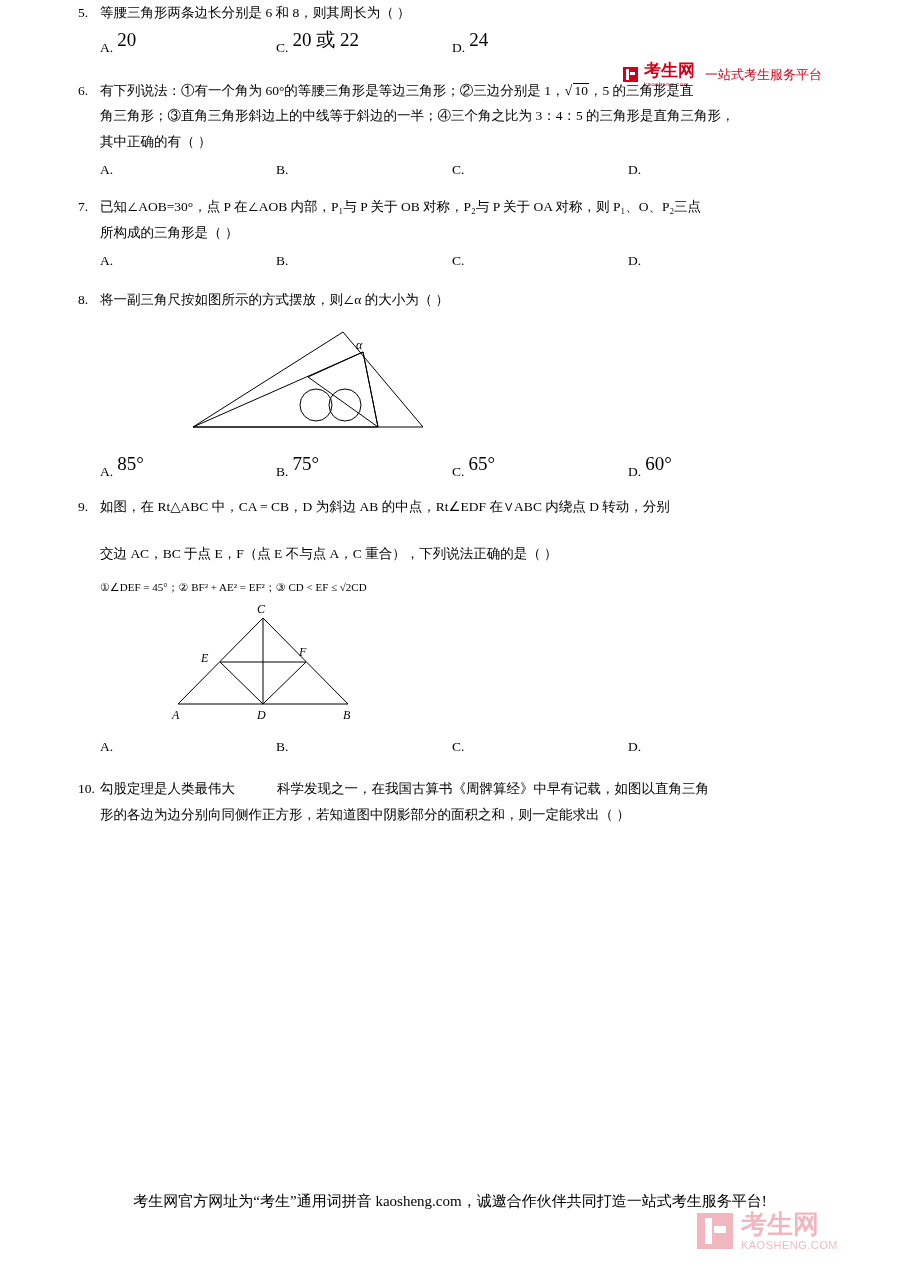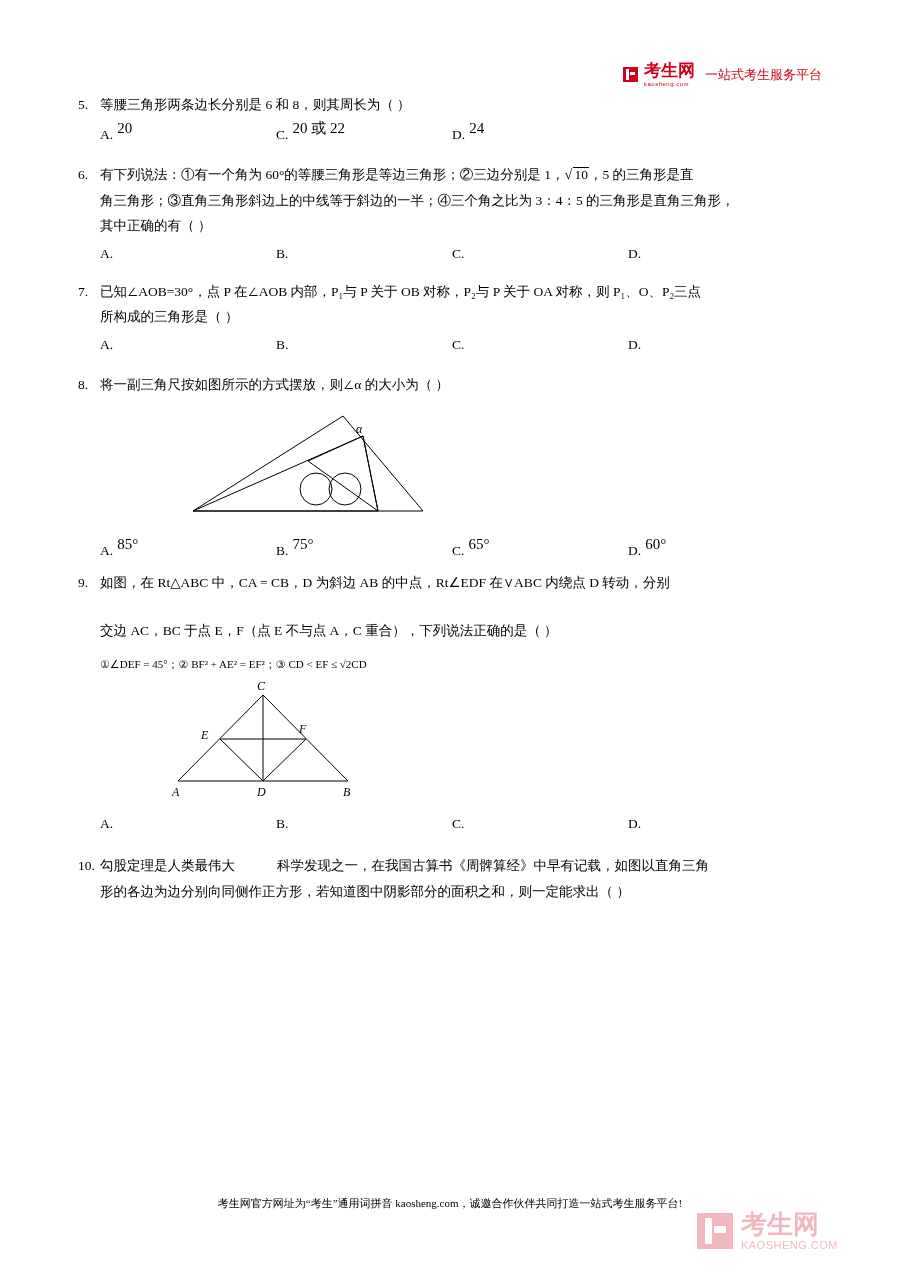--- a/index.html
+++ b/index.html
@@ -73,21 +73,20 @@
   .logo-slogan {
     font-family: "Liberation Sans", sans-serif;
     font-size: 13px;
     color: #d0021b;
     margin-left: 4px;
     align-self: center;
   }
   
   .content {
     position: relative;
-    padding-top: 92px;
     font-size: 13.5px;
     line-height: 1.9;
   }
   .q {
     margin-bottom: 6px;
   }
   .q-line {
     display: block;
     white-space: nowrap;
   }
@@ -127,37 +126,37 @@
   .radical > span {
     border-top: 1px solid #000;
     padding: 0 1px;
     display: inline-block;
     line-height: 1.1;
   }
   
   .opt-raised {
     position: relative;
     top: -6px;
-    font-size: 15px;
+    font-size: 19px;
   }
   
   .fig8 {
     margin: 4px 0 0 110px;
   }
   .fig9 {
     margin: 2px 0 0 90px;
   }
   
   .footer {
     position: absolute;
     left: 0;
     right: 0;
     bottom: 62px;
     text-align: center;
-    font-size: 11px;
+    font-size: 15px;
   }
   .wm {
     position: absolute;
     right: 62px;
     bottom: 22px;
     display: flex;
     align-items: center;
     gap: 8px;
     opacity: 0.28;
   }

